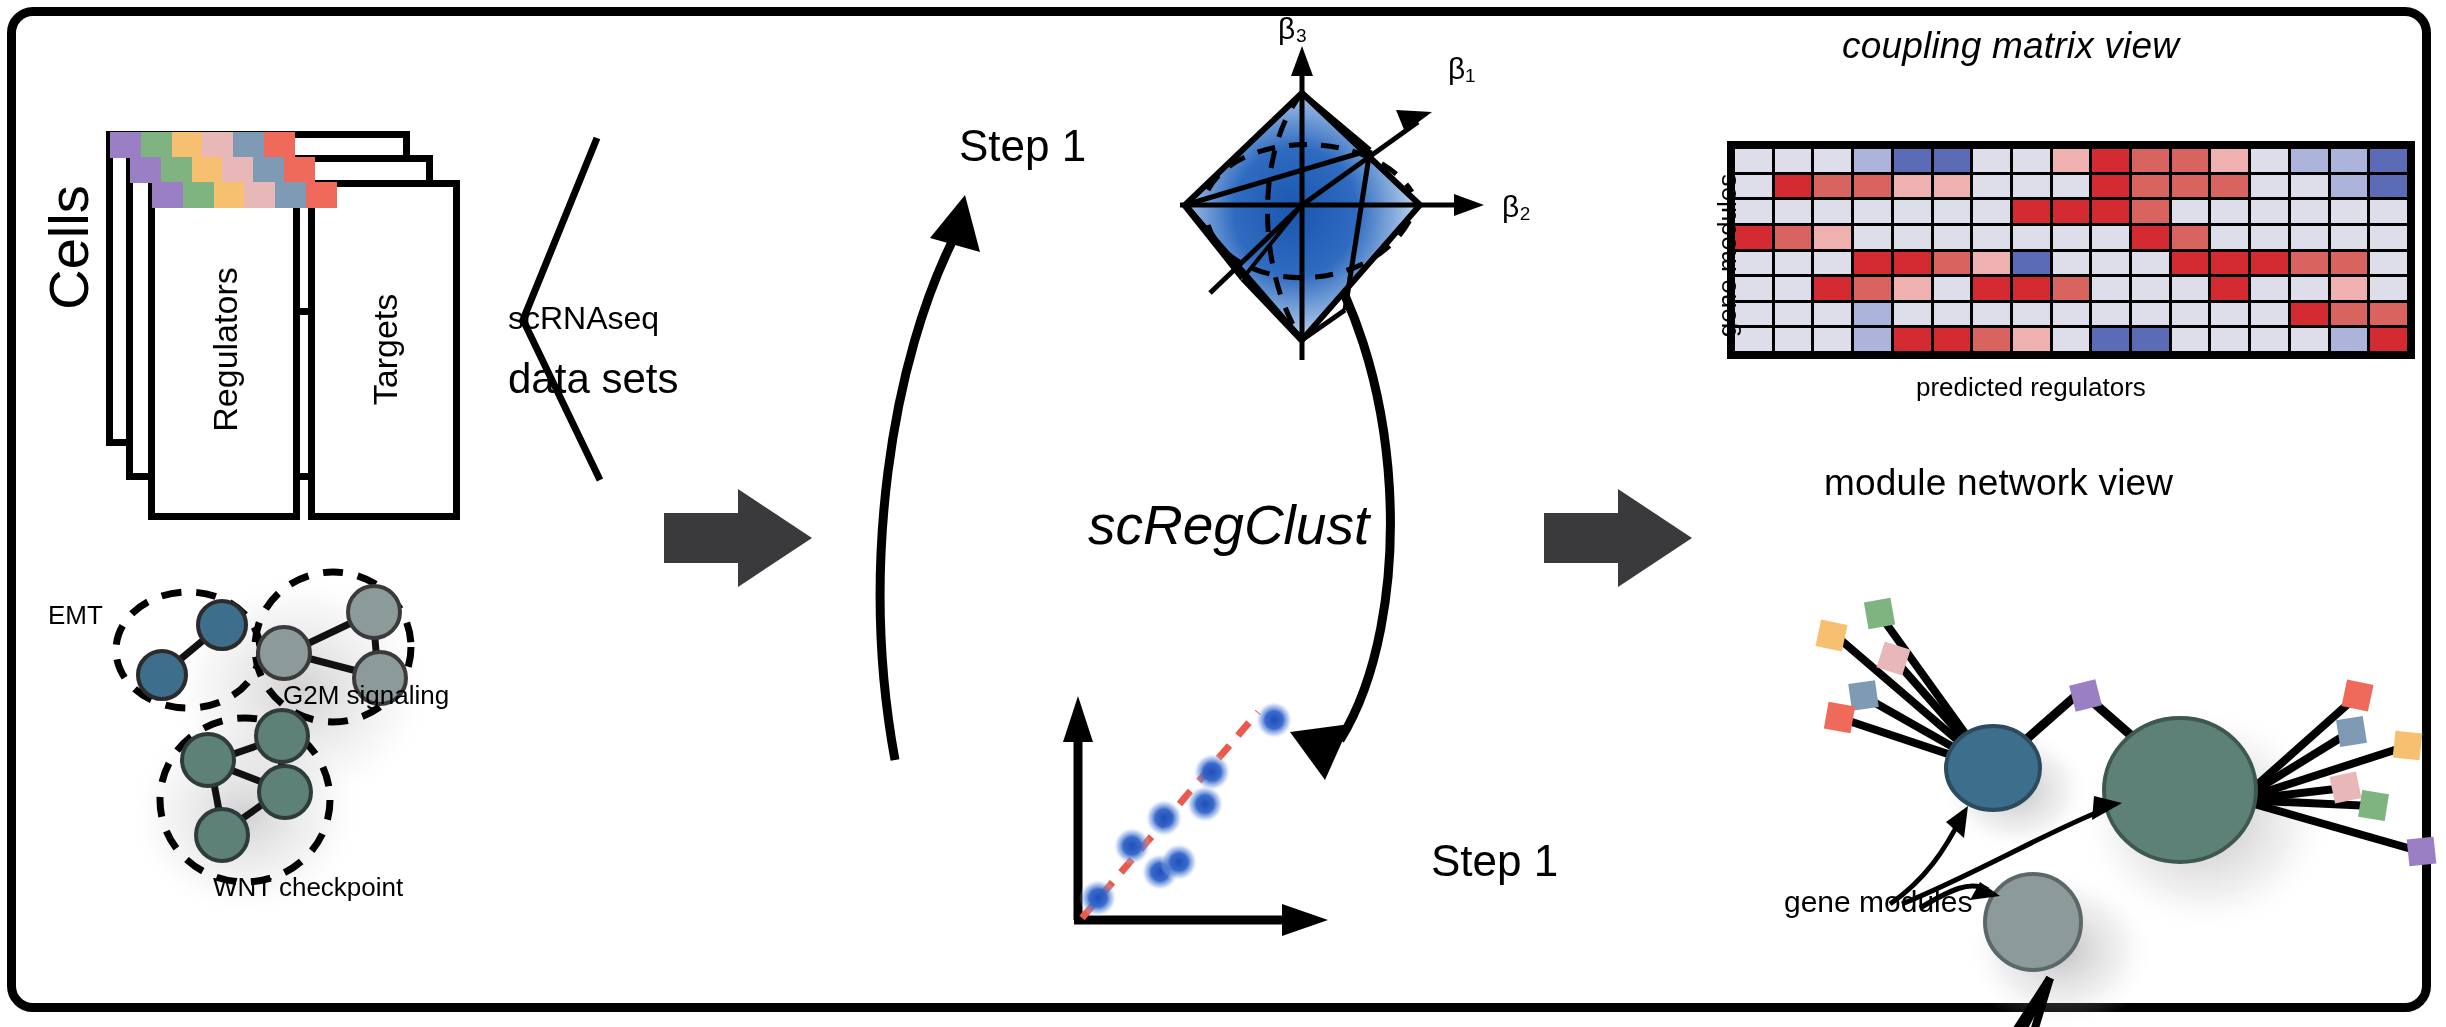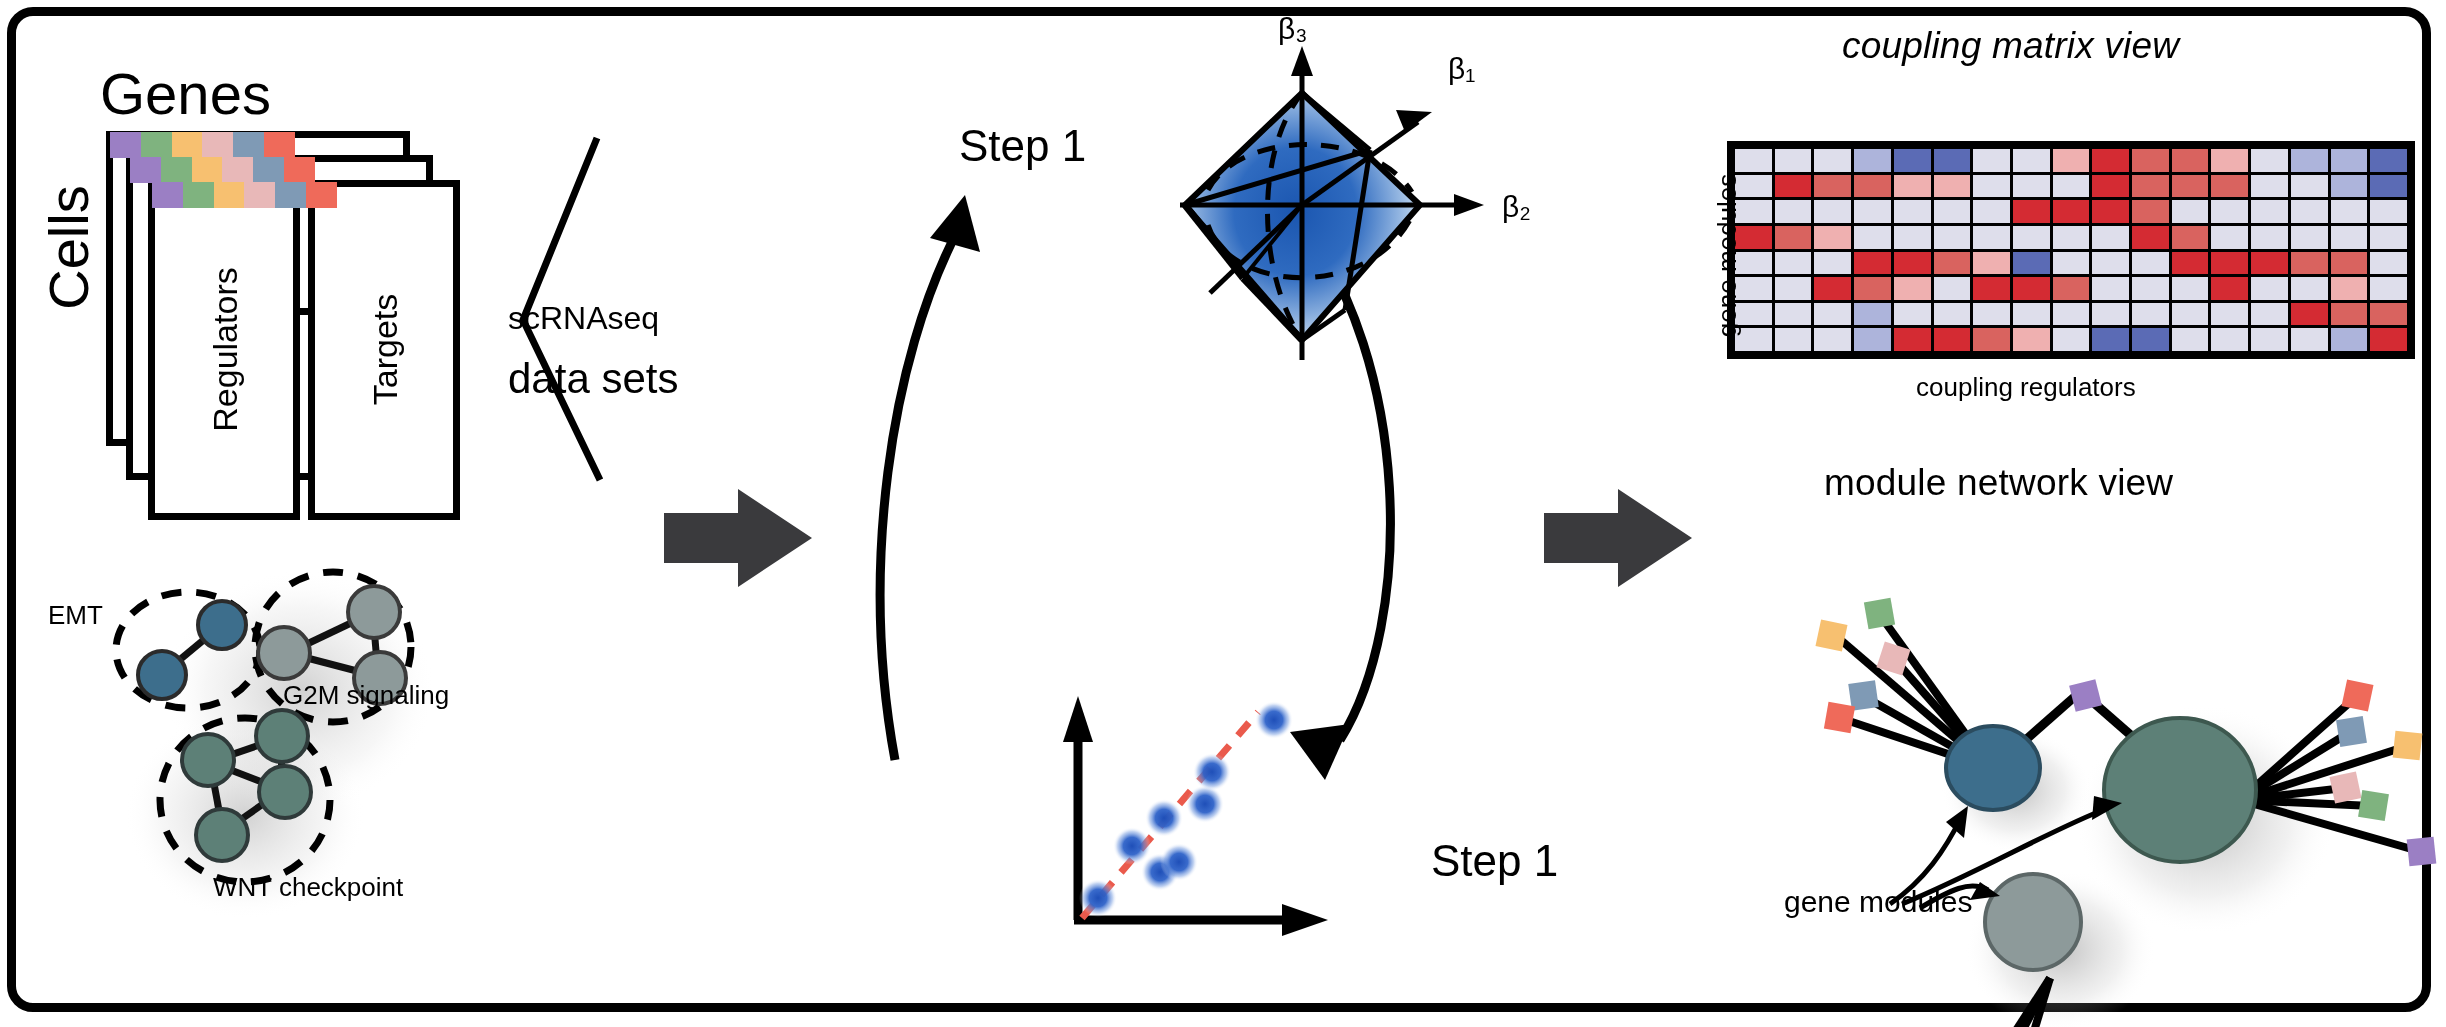--- a/index.html
+++ b/index.html
@@ -24,21 +24,20 @@
   svg{position:absolute;left:0;top:0;overflow:visible;}
 </style>
 </head>
 <body>
 
 <div id="fig">
   <div id="frame"></div>
 
   <div class="abs txt" style="left:-22px;top:215px;width:180px;text-align:center;font-size:56px;transform:rotate(-90deg);">Cells</div>
 
-  <div class="abs txt" style="left:100px;top:60px;font-size:58px;">Genes</div>
 
   <div class="sheet" style="left:106px;top:131px;width:300px;height:315px;"></div>
   <div class="sheet" style="left:205px;top:131px;width:205px;height:160px;"></div>
 
   <div class="sheet" style="left:126px;top:155px;width:300px;height:325px;"></div>
   <div class="sheet" style="left:228px;top:155px;width:205px;height:160px;"></div>
 
   <div class="sheet" style="left:148px;top:180px;width:152px;height:340px;"></div>
 
   <div class="sheet" style="left:308px;top:180px;width:152px;height:340px;"></div>
@@ -128,20 +127,21 @@
     <polygon points="95,95 110,152 60,138" fill="#000"></polygon>
 
     <path d="M 430 120 C 540 260 545 520 470 640" fill="none" stroke="#000" stroke-width="9"></path>
     <polygon points="455,680 420,632 480,624" fill="#000"></polygon>
   </svg>
 
   <div class="abs txt" style="left:959px;top:121px;font-size:44px;">Step 1</div>
 
   <div class="abs txt" style="left:1431px;top:836px;font-size:44px;">Step 1</div>
 
+  <div class="abs txt" style="left:1088px;top:493px;font-size:55px;font-style:italic;">scRegClust</div>
 
   <svg width="460" height="390" style="left:1080px;top:10px;">
     <defs>
       <radialGradient id="polyG" cx="47%" cy="48%" r="62%">
         <stop offset="0%" stop-color="#1b56b0"></stop>
         <stop offset="42%" stop-color="#2f6bc0"></stop>
         <stop offset="78%" stop-color="#a9c6e8"></stop>
         <stop offset="100%" stop-color="#ffffff"></stop>
       </radialGradient>
     </defs>
@@ -339,21 +339,21 @@
       <div style="background: rgb(91, 107, 181);"></div>
       <div style="background: rgb(91, 107, 181);"></div>
       <div style="background: rgb(222, 222, 235);"></div>
       <div style="background: rgb(222, 222, 235);"></div>
       <div style="background: rgb(222, 222, 235);"></div>
       <div style="background: rgb(222, 222, 235);"></div>
       <div style="background: rgb(173, 180, 219);"></div>
       <div style="background: rgb(212, 43, 51);"></div>
     </div>
   <div class="abs txt smlabel" style="left:1617px;top:240px;width:220px;text-align:center;transform:rotate(-90deg);">gene modules</div>
-  <div class="abs txt smlabel" style="left:1916px;top:372px;">coupling regulators</div>
+  <div class="abs txt smlabel" style="left:1916px;top:372px;">predicted regulators</div>
 
   <div class="abs txt ptitle" style="left:1824px;top:462px;">module network view</div>
 
   <svg width="700" height="520" style="left:1750px;top:500px;">
     <defs>
       <radialGradient id="nshadow">
         <stop offset="0%" stop-color="#8f8f8f" stop-opacity=".55"></stop>
         <stop offset="65%" stop-color="#b5b5b5" stop-opacity=".2"></stop>
         <stop offset="100%" stop-color="#ffffff" stop-opacity="0"></stop>
       </radialGradient>

